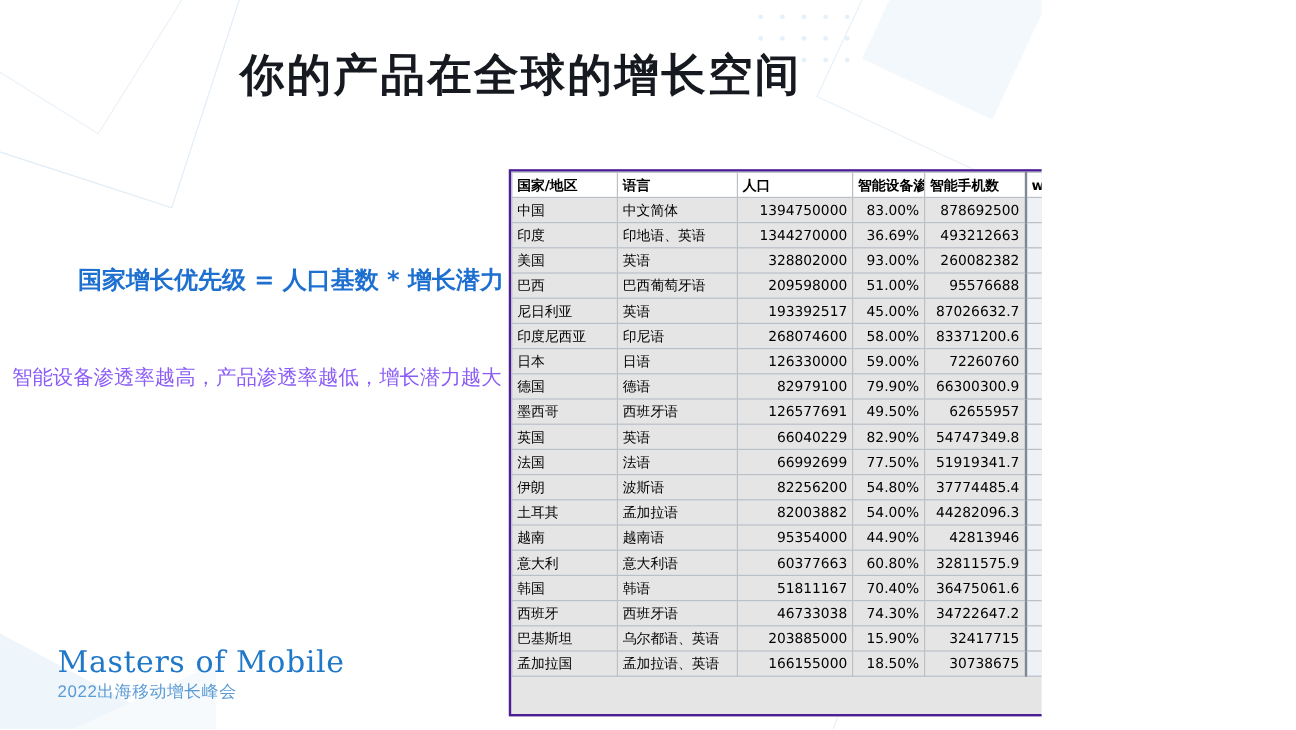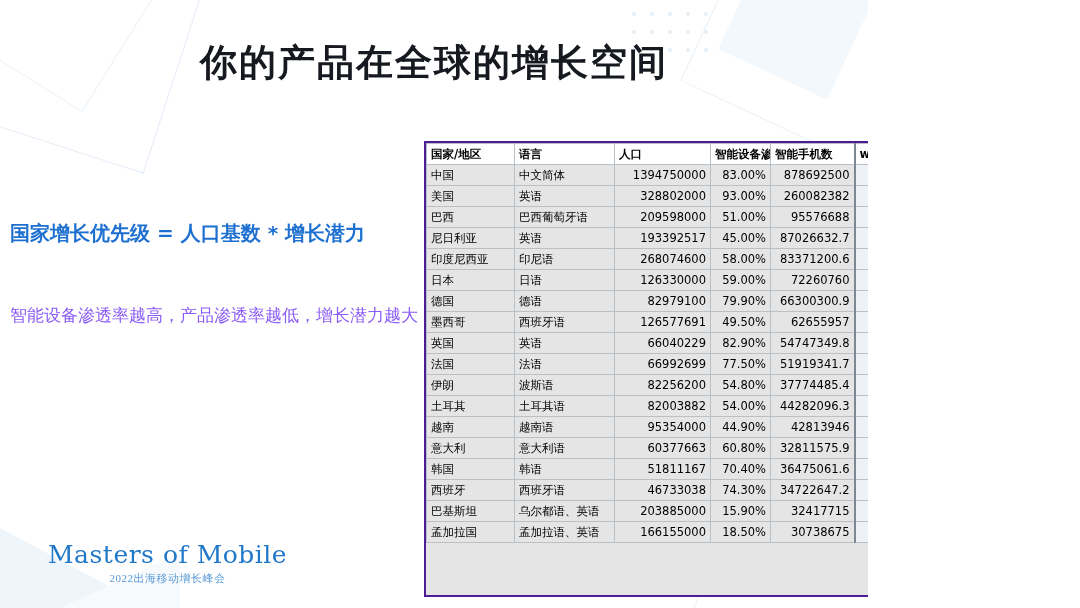--- a/index.html
+++ b/index.html
@@ -81,20 +81,21 @@
 
   
   .formula {
     position: absolute;
     left: 10px; top: 220px;
     width: 410px;
     font-size: 20px;
     font-weight: bold;
     color: #1d6fd0;
     font-family: "DejaVu Sans", "Liberation Sans", sans-serif;
+    text-align: right;
   }
   .subtext {
     position: absolute;
     left: 10px; top: 300px;
     width: 410px;
     font-size: 17px;
     line-height: 30px;
     color: #8b5cf6;
     font-family: "DejaVu Sans", "Liberation Sans", sans-serif;
   }
@@ -105,25 +106,24 @@
     left: 48px; bottom: 22px;
   }
   .brand-title {
     font-size: 25px;
     color: #1f78c8;
     font-family: "DejaVu Serif", "Liberation Serif", serif;
     letter-spacing: .5px;
   }
   .brand-sub {
     margin-top: 2px;
-    font-size: 11px;
+    font-size: 14px;
     color: #5b9bd5;
     letter-spacing: .5px;
-    font-family: Liberation Serif, serif;
-    text-align: center;
+    font-family: Liberation Sans, sans-serif;
   }
 
   
   .sheet {
     position: absolute;
     left: 424px; top: 141px;
     width: 605px; height: 456px;
     border: 2px solid #4c1d95;
     background: #e5e5e5;
     overflow: hidden;
@@ -243,20 +243,29 @@
           <tr>
             <td>中国</td>
             <td>中文简体</td>
             <td class="num">1394750000</td>
             <td class="num">83.00%</td>
             <td class="num">878692500</td>
             <td class="sel selregion-left"></td>
             <td class="sel"></td>
           </tr>
           <tr>
+            <td>印度</td>
+            <td>印地语、英语</td>
+            <td class="num">1344270000</td>
+            <td class="num">36.69%</td>
+            <td class="num">493212663</td>
+            <td class="sel selregion-left"></td>
+            <td class="sel"></td>
+          </tr>
+          <tr>
             <td>美国</td>
             <td>英语</td>
             <td class="num">328802000</td>
             <td class="num">93.00%</td>
             <td class="num">260082382</td>
             <td class="sel selregion-left"></td>
             <td class="sel"></td>
           </tr>
           <tr>
             <td>巴西</td>
@@ -334,21 +343,21 @@
             <td>伊朗</td>
             <td>波斯语</td>
             <td class="num">82256200</td>
             <td class="num">54.80%</td>
             <td class="num">37774485.4</td>
             <td class="sel selregion-left"></td>
             <td class="sel"></td>
           </tr>
           <tr>
             <td>土耳其</td>
-            <td>土耳其语</td>
+            <td>孟加拉语</td>
             <td class="num">82003882</td>
             <td class="num">54.00%</td>
             <td class="num">44282096.3</td>
             <td class="sel selregion-left"></td>
             <td class="sel"></td>
           </tr>
           <tr>
             <td>越南</td>
             <td>越南语</td>
             <td class="num">95354000</td>

